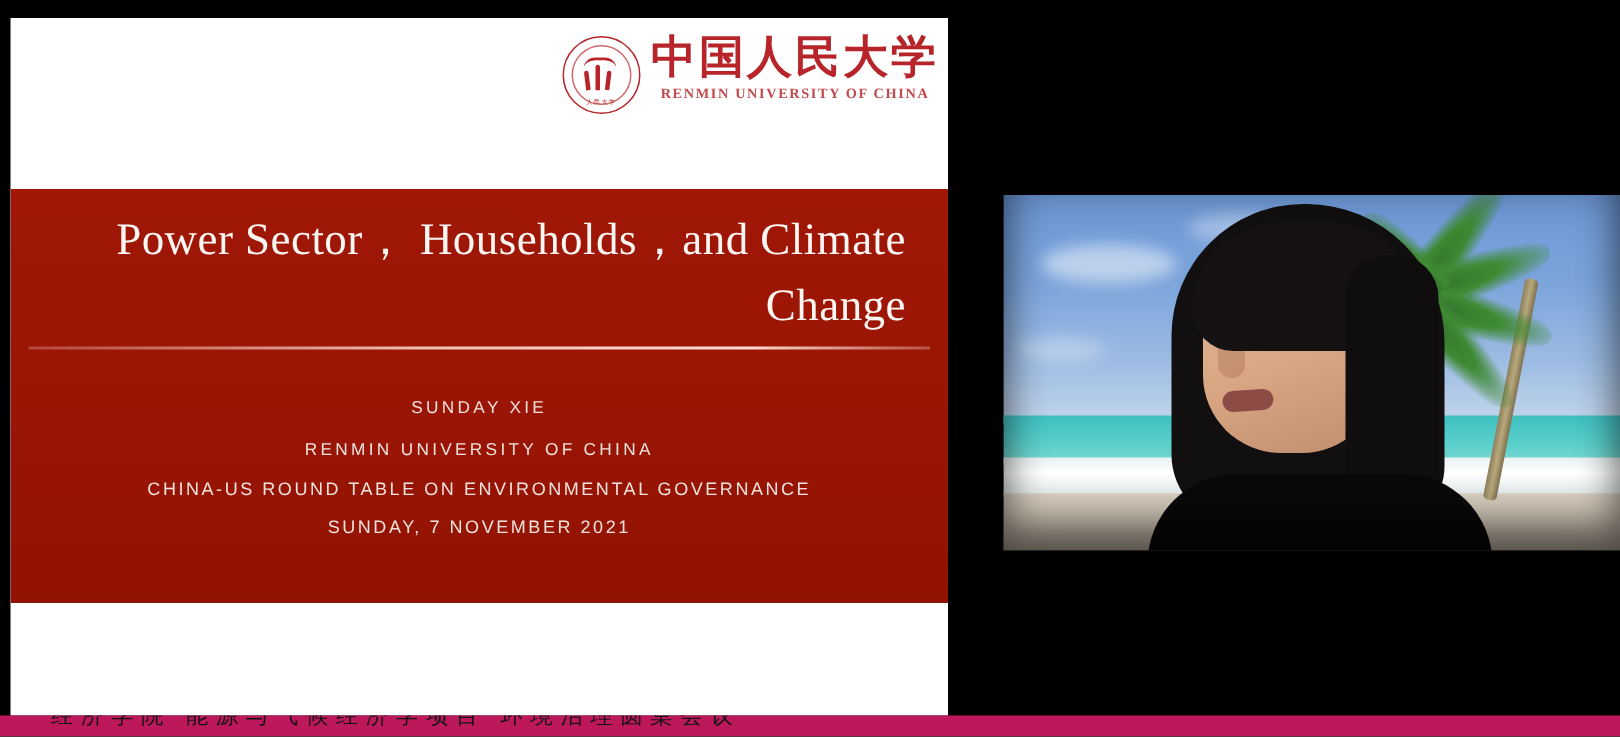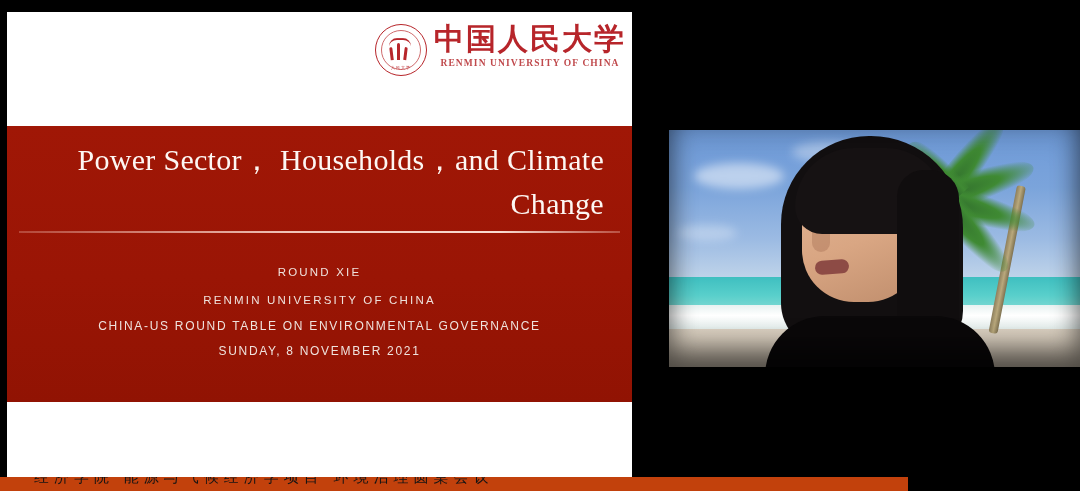--- a/index.html
+++ b/index.html
@@ -343,24 +343,24 @@
     left: 0; top: 0; width: 100%; height: 100%;
     box-shadow: inset 0 -18px 26px rgba(0,0,0,.55), inset 0 0 30px rgba(0,0,0,.22);
     pointer-events: none;
   }
 
   
   #bottom-strip {
     position: absolute;
     left: 0;
     bottom: 0;
-    width: 908px;
+    width: 1080px;
     height: 14px;
     overflow: hidden;
-    background: #c2410c;
+    background: #be185d;
   }
   #bottom-strip-text {
     position: absolute;
     left: 34px;
     top: -9px;
     font-family: "DejaVu Sans", sans-serif;
     font-size: 15px;
     letter-spacing: 5px;
     color: #141414;
     white-space: nowrap;
@@ -391,24 +391,24 @@
     </div>
   </div>
 
   <div id="red-band">
 
     <div id="slide-title">Power Sector，  Households，and Climate Change</div>
 
     <div id="title-divider"></div>
 
     <div id="slide-meta">
-      <div class="meta-line">ROUND XIE</div>
+      <div class="meta-line">SUNDAY XIE</div>
       <div class="meta-line">RENMIN UNIVERSITY OF CHINA</div>
       <div class="meta-line small">CHINA-US ROUND TABLE ON ENVIRONMENTAL GOVERNANCE</div>
-      <div class="meta-line small">SUNDAY, 8 NOVEMBER 2021</div>
+      <div class="meta-line small">SUNDAY, 7 NOVEMBER 2021</div>
     </div>
 
   </div>
 </div>
 
 <div id="video-tile">
 
   <div id="vbg-sky"></div>
   <div class="cloud" id="cloud1"></div>
   <div class="cloud" id="cloud2"></div>

